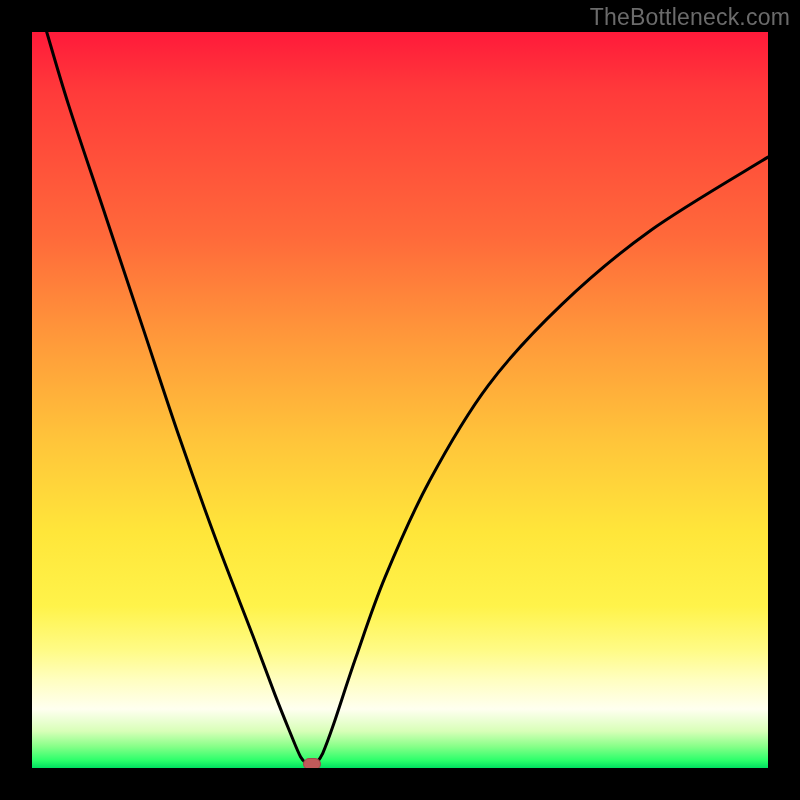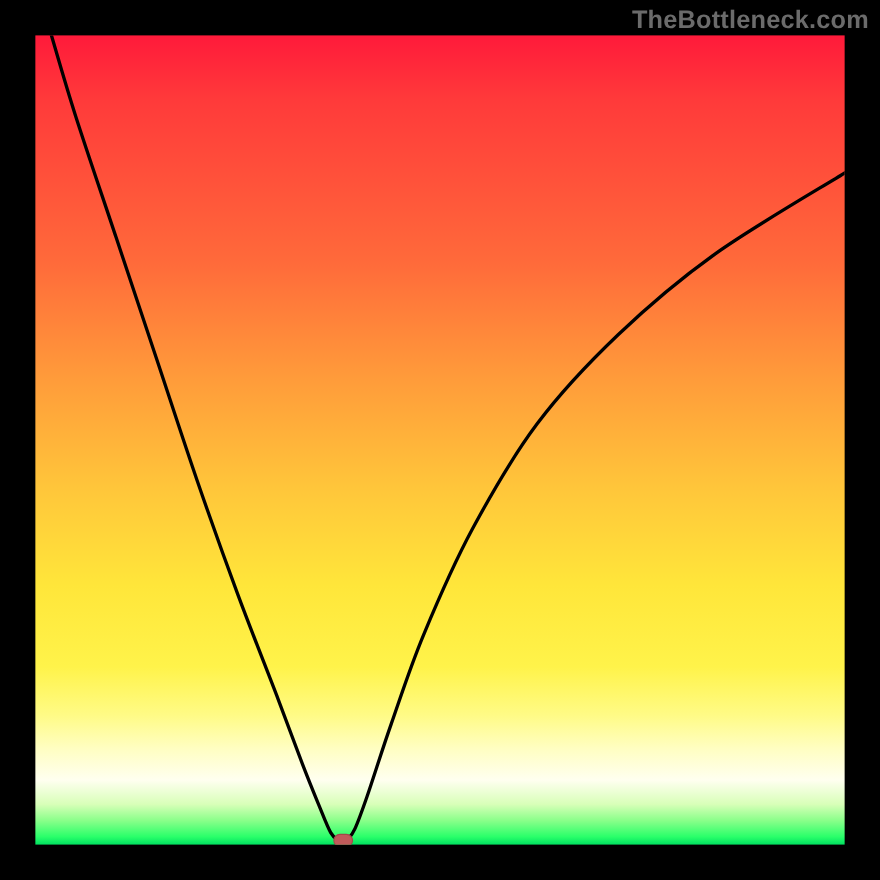--- a/index.html
+++ b/index.html
@@ -17,21 +17,21 @@
     width: 800px;
     height: 800px;
     background: #000;
   }
   .watermark {
     position: absolute;
     top: 4px;
     right: 10px;
     color: #6b6b6b;
     font-size: 23px;
-    font-weight: 700;
+    font-weight: 400;
     letter-spacing: 0.2px;
     z-index: 20;
   }
   .plot-area {
     position: absolute;
     top: 32px;
     left: 32px;
     width: 736px;
     height: 736px;
     overflow: hidden;

